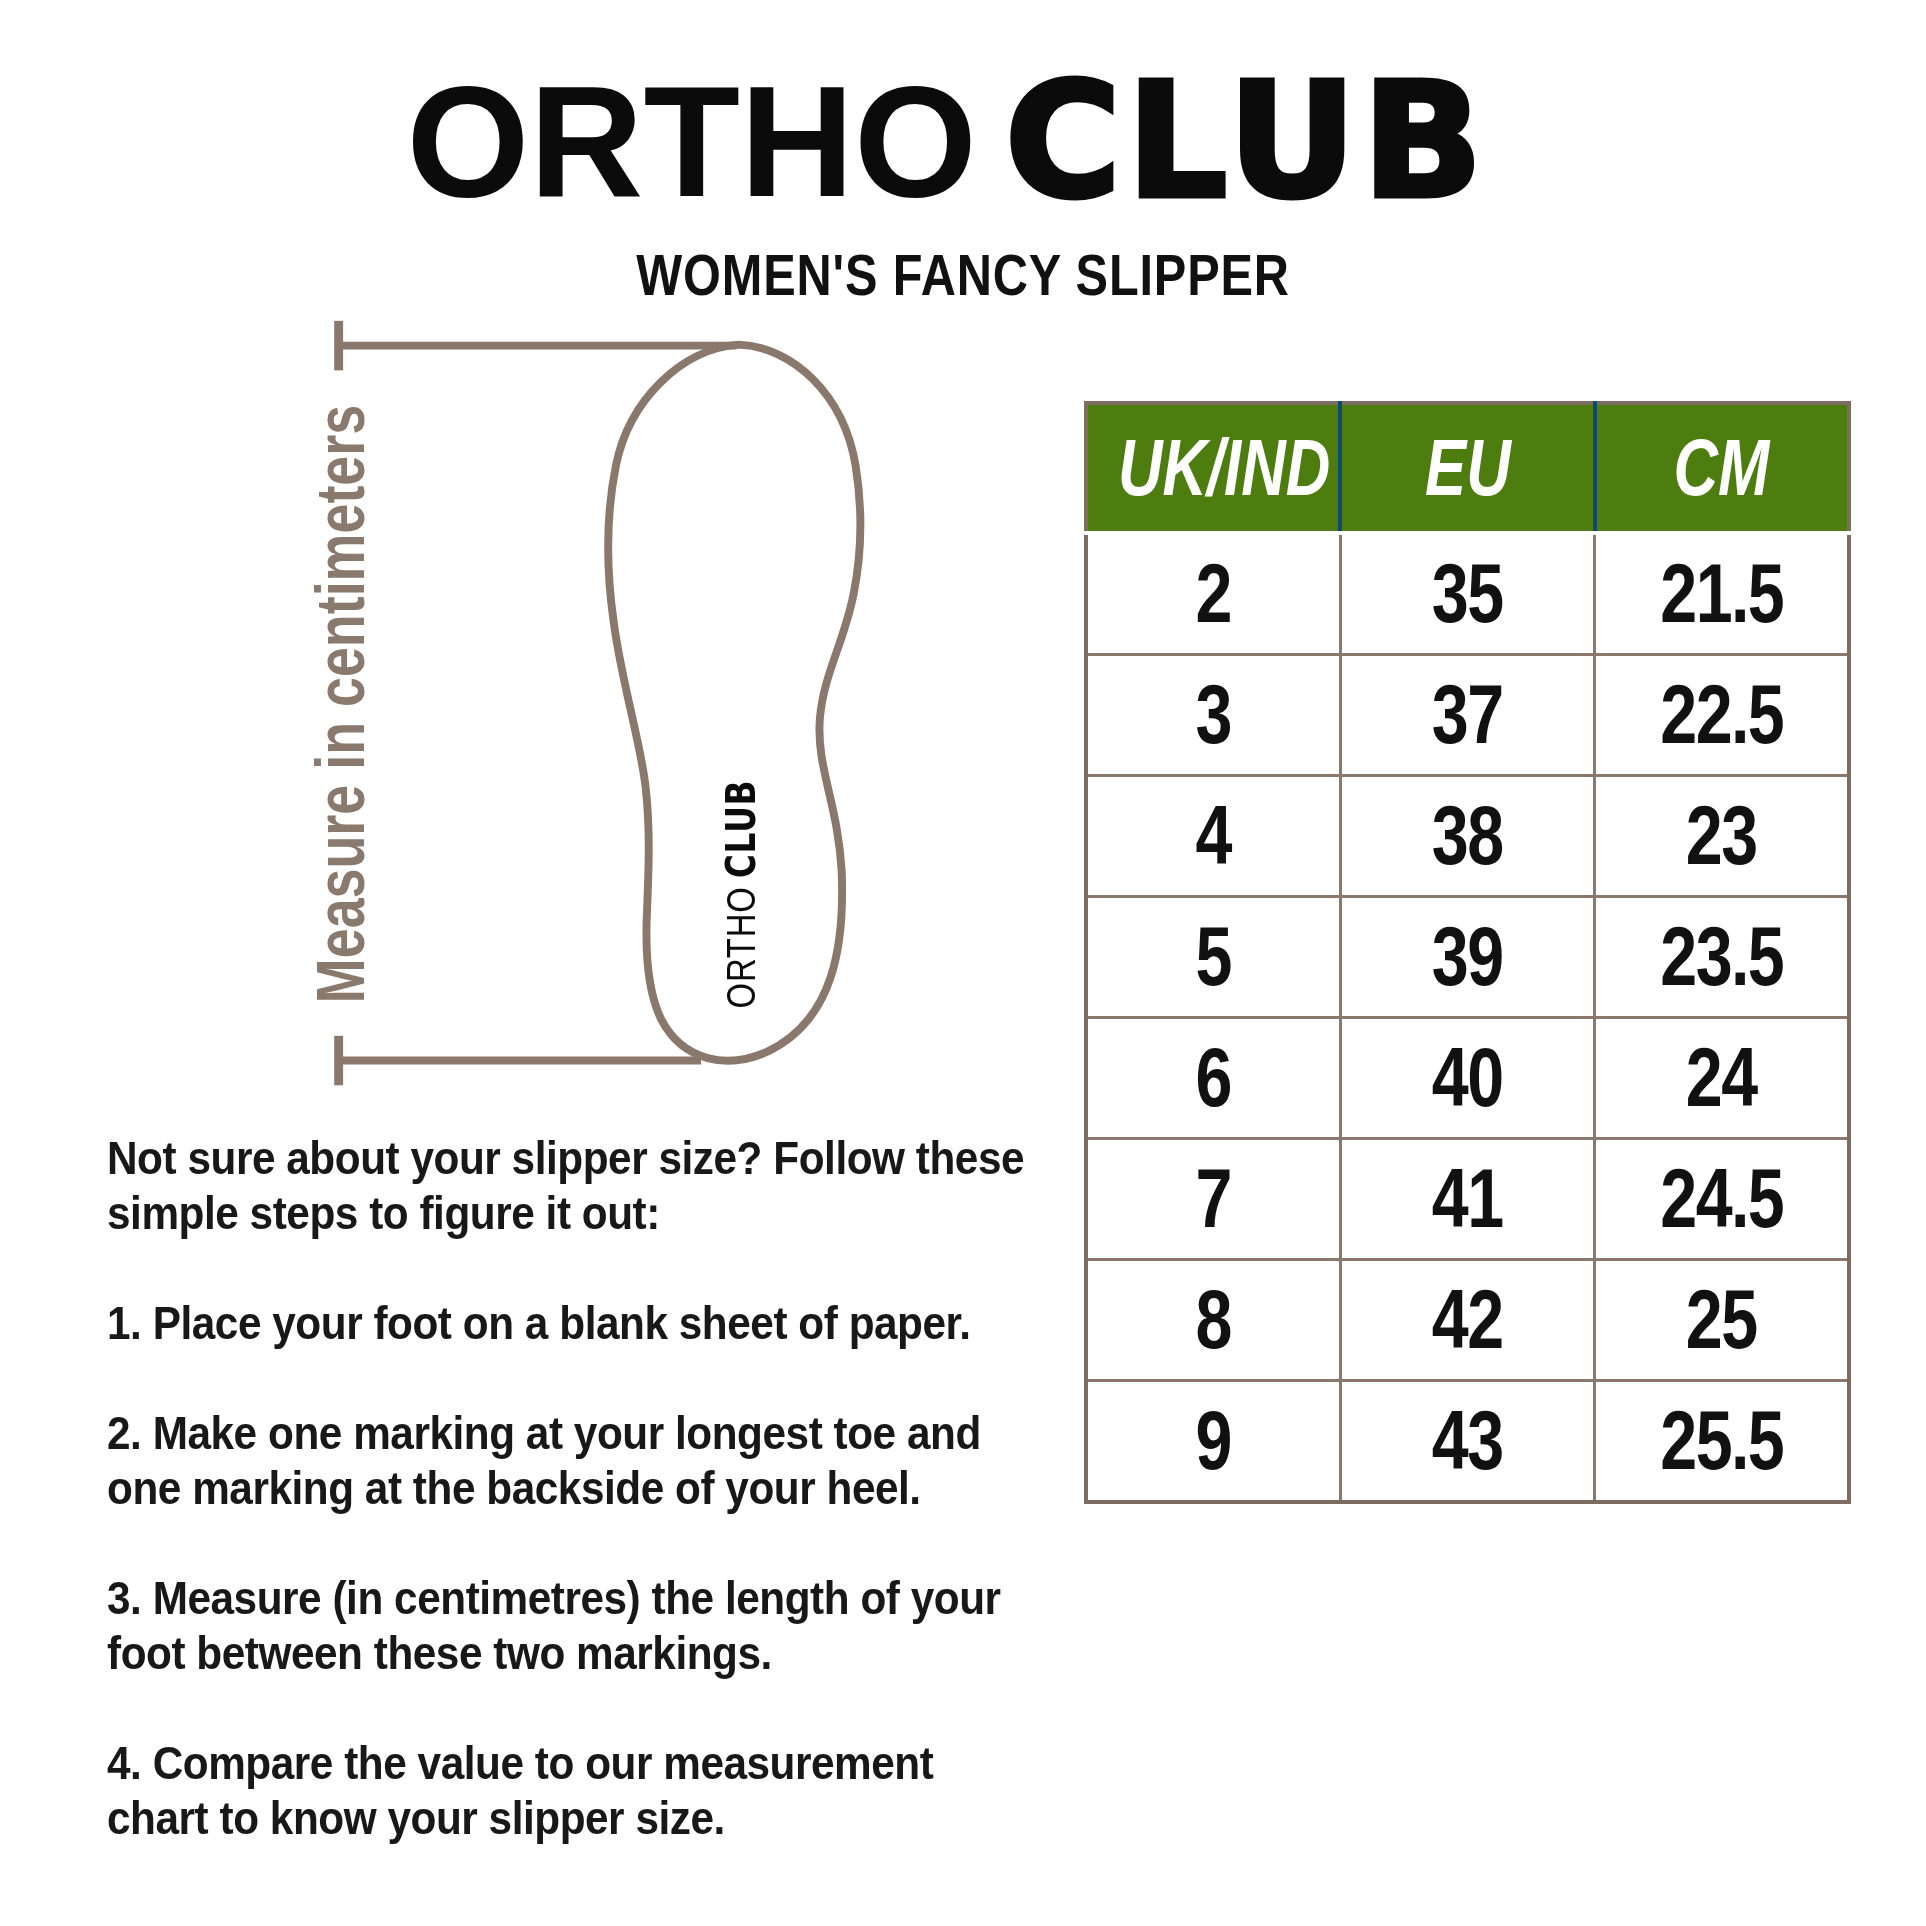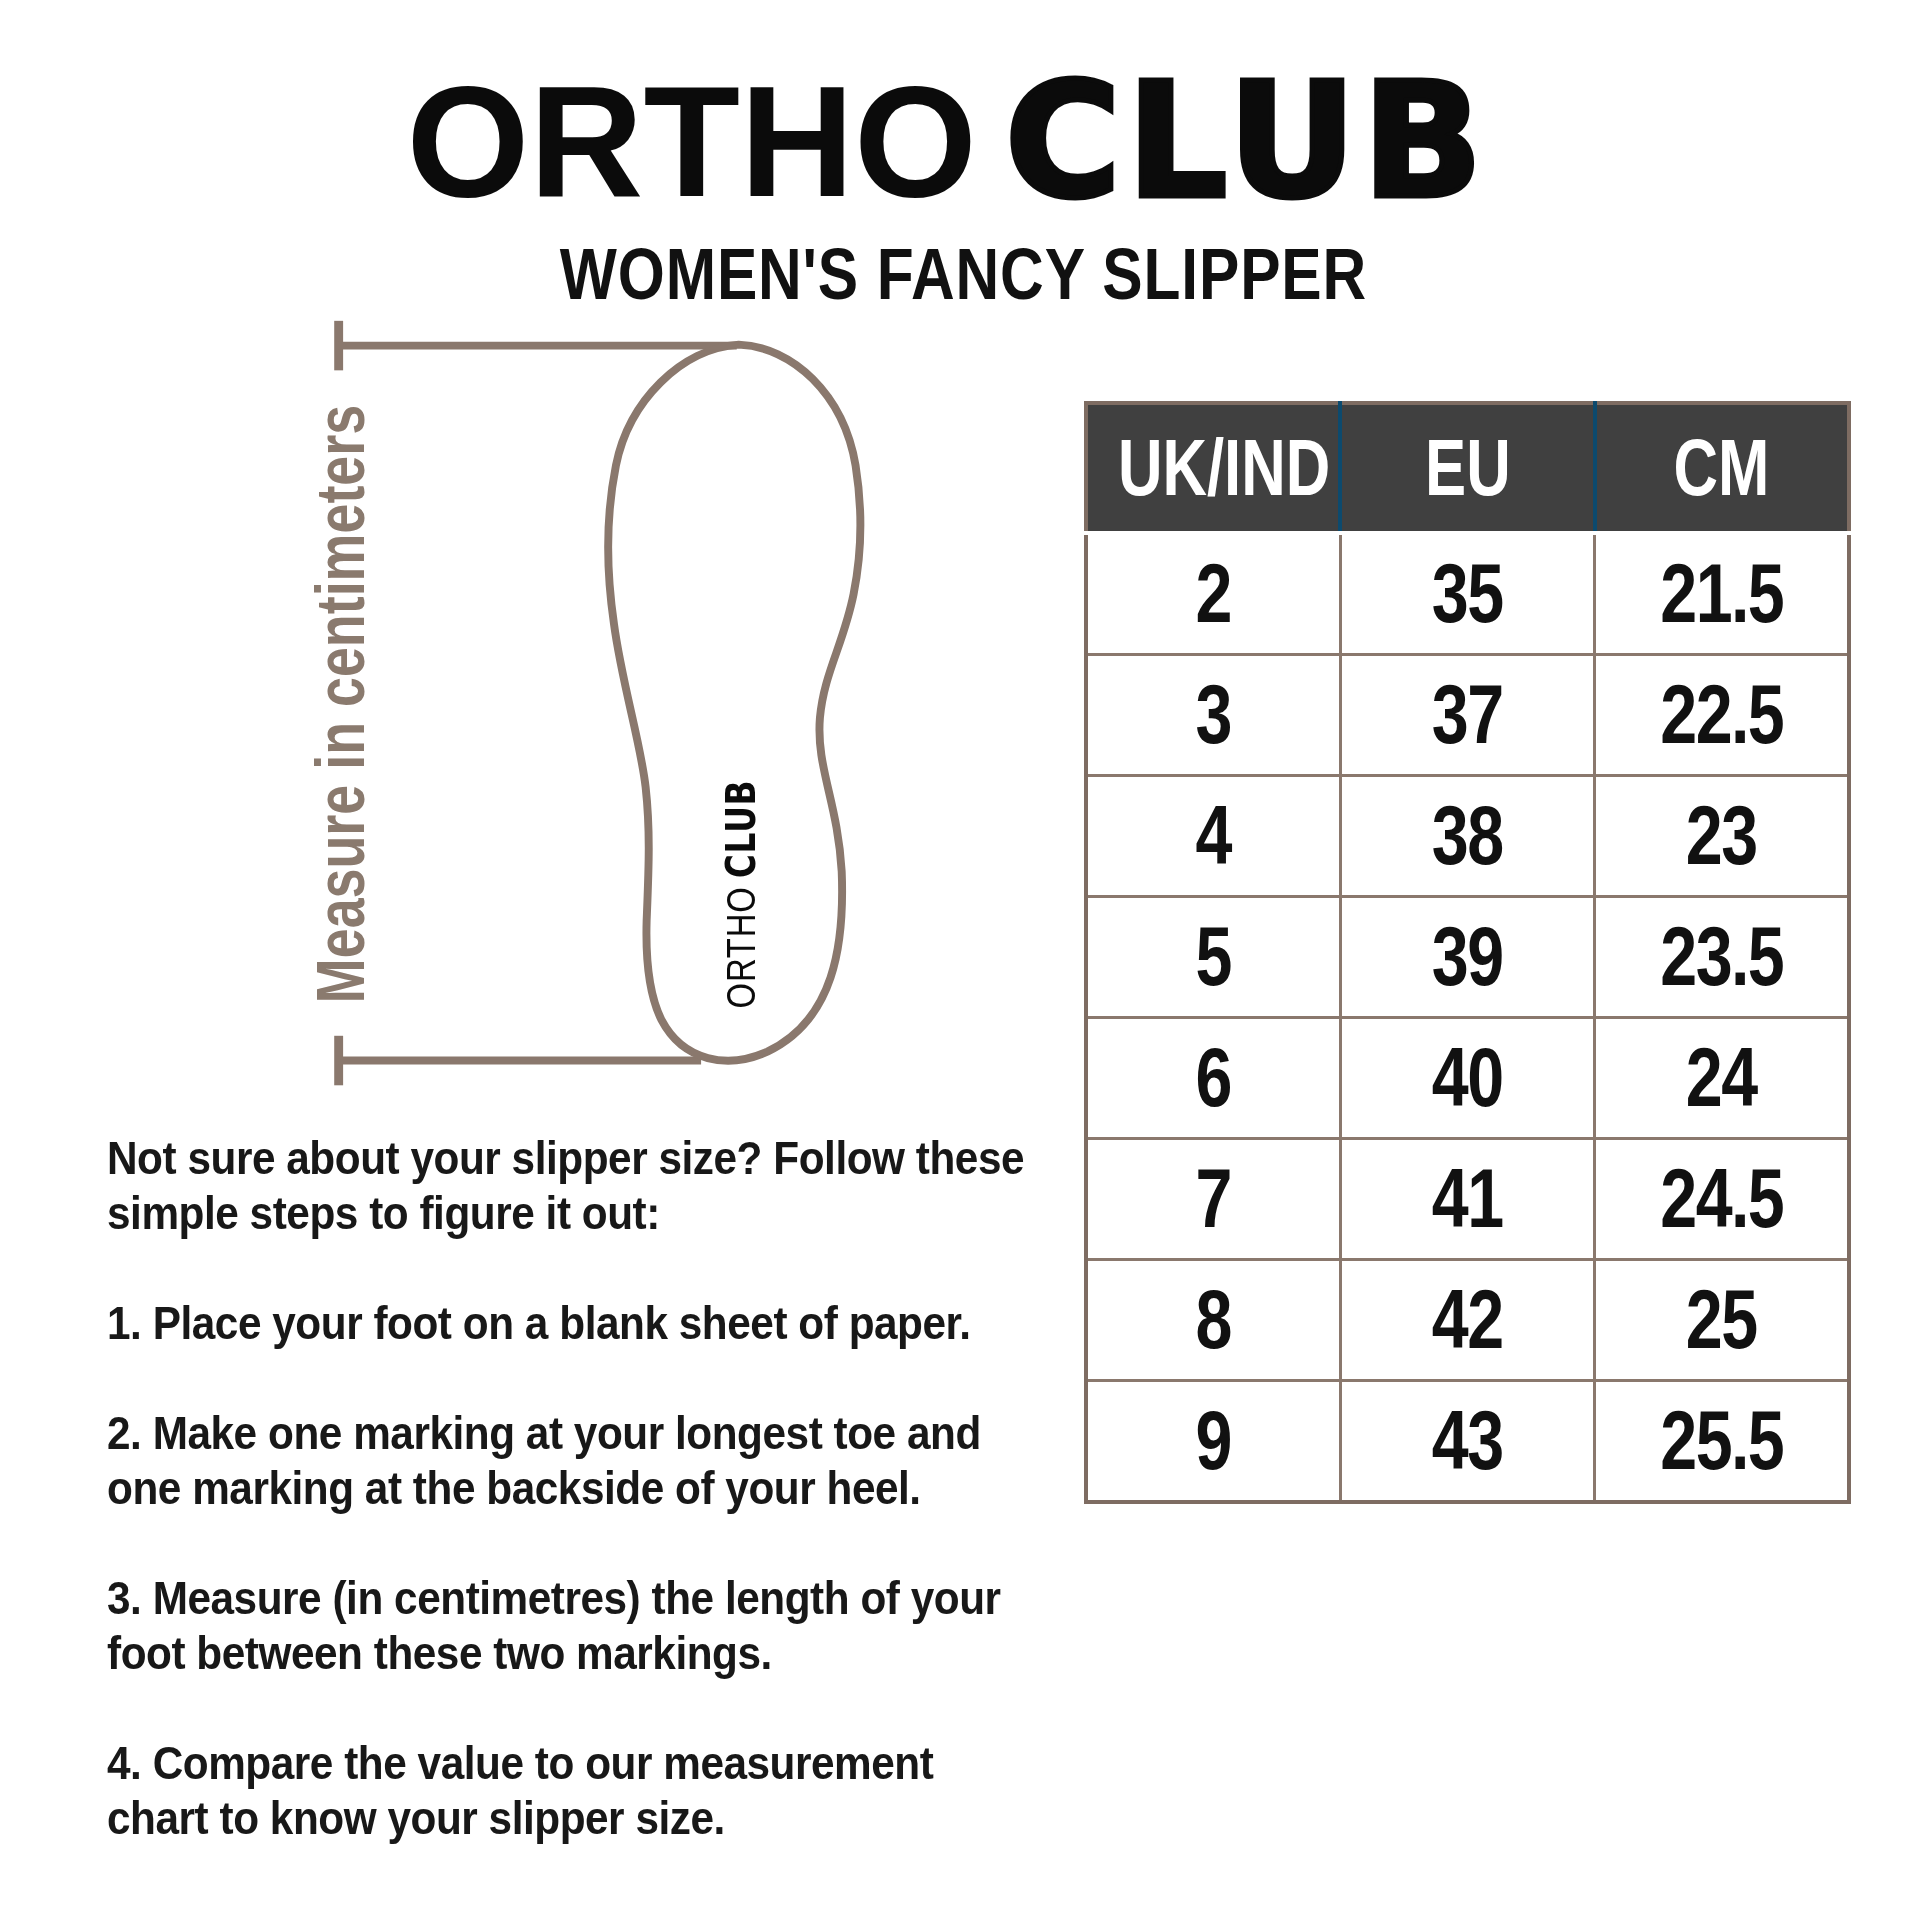--- a/index.html
+++ b/index.html
@@ -13,21 +13,21 @@
     font-size:158px;line-height:168px;font-weight:700;color:#0b0b0b;
     letter-spacing:0px;white-space:nowrap;
   }
   .brand-title .t1{font-family:"Liberation Sans",sans-serif;font-weight:700;}
   .brand-title .t2{
     font-family:"DejaVu Sans",sans-serif;font-weight:700;
     -webkit-text-stroke:5px #0b0b0b;letter-spacing:6px;margin-left:28px;
   }
   .brand-subtitle{
     position:absolute;top:234px;left:0;width:1927px;text-align:center;
-    font-size:72px;line-height:81px;font-weight:700;color:#111;white-space:nowrap;
+    font-size:58px;line-height:81px;font-weight:700;color:#111;white-space:nowrap;
   }
   .brand-subtitle .cndX{display:inline-block;transform:scaleX(0.84);letter-spacing:1px;}
   
   #diagram-svg{position:absolute;left:0;top:0;}
   .measure-label{
     position:absolute;left:340px;top:704px;
     transform:translate(-50%,-50%) rotate(-90deg) scaleX(0.78);
     font-size:69px;font-weight:700;color:#8a7a6e;white-space:nowrap;
   }
   .insole-label{
@@ -37,21 +37,21 @@
   }
   .insole-label .w1{font-weight:400;}
   .insole-label .w2{font-family:"DejaVu Sans",sans-serif;font-weight:700;margin-left:10px;}
   
   .size-table{
     position:absolute;left:1084px;top:401px;width:767px;
     border-collapse:collapse;table-layout:fixed;
     border:4px solid #7e6c62;
   }
   .size-table th{
-    background:#404040;color:#ffffff;height:126px;padding:0;text-align:center;vertical-align:middle;
+    background:#4d7c0f;color:#ffffff;height:126px;padding:0;text-align:center;vertical-align:middle;font-style:italic;
   }
   .size-table th + th{border-left:4px solid #0c4a6e;}
   .size-table thead th{border-bottom:4px solid #ffffff;}
   .size-table td{
     background:#ffffff;border:3px solid #8a786d;height:118px;padding:0;
     text-align:center;vertical-align:middle;
   }
   .cnd-h{display:inline-block;transform:scaleX(0.78);font-size:79px;font-weight:700;letter-spacing:0px;}
   .size-table td .cnd{
     display:inline-block;transform:scaleX(0.80);font-size:83px;font-weight:700;

